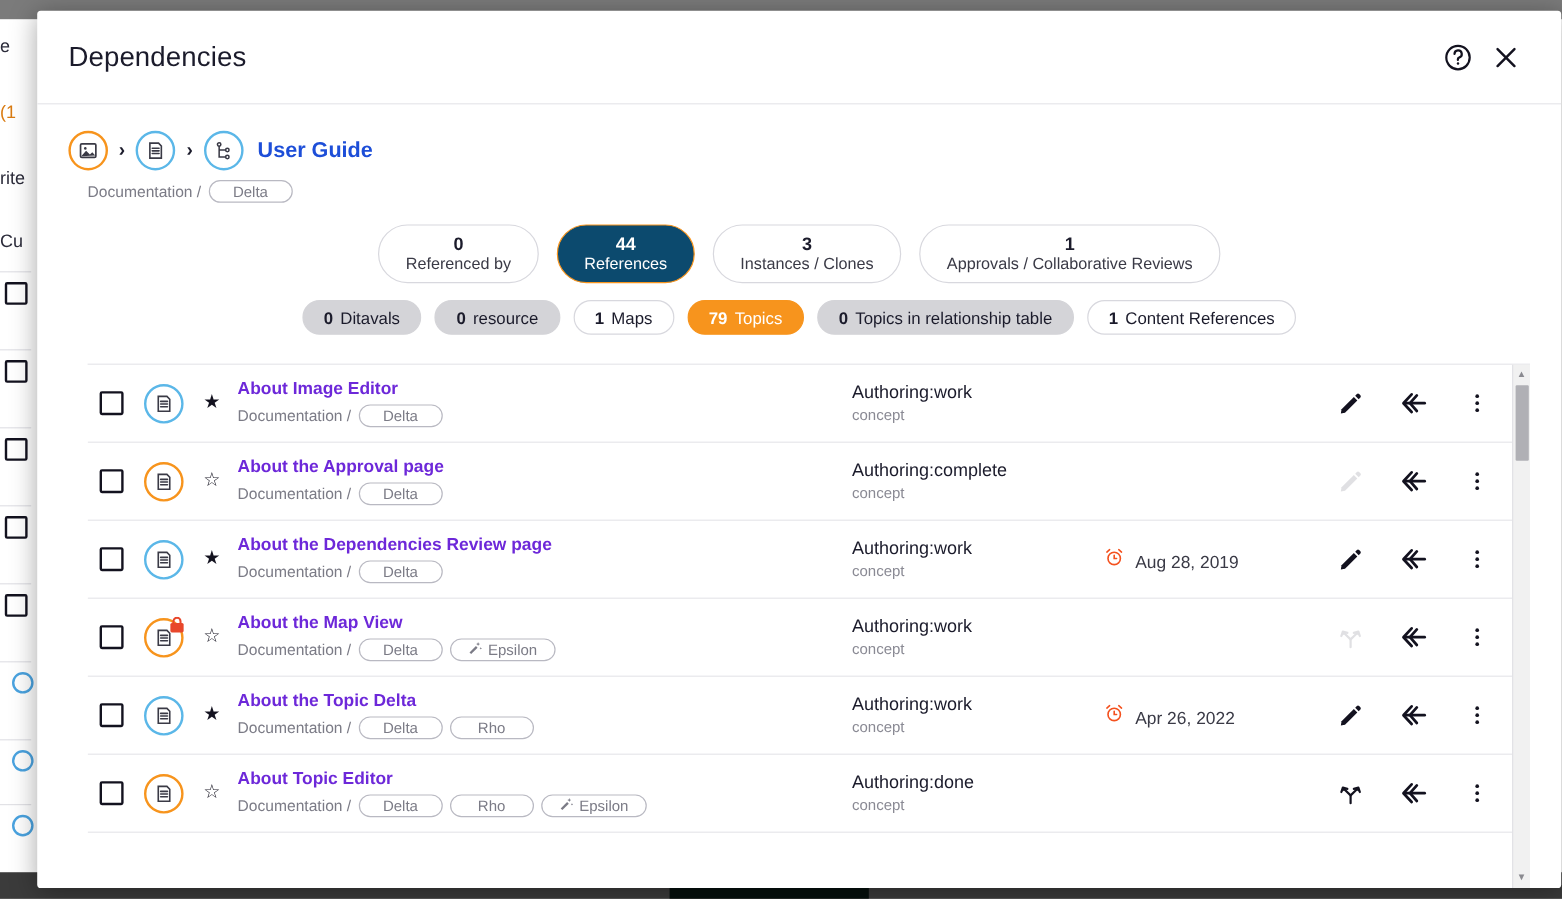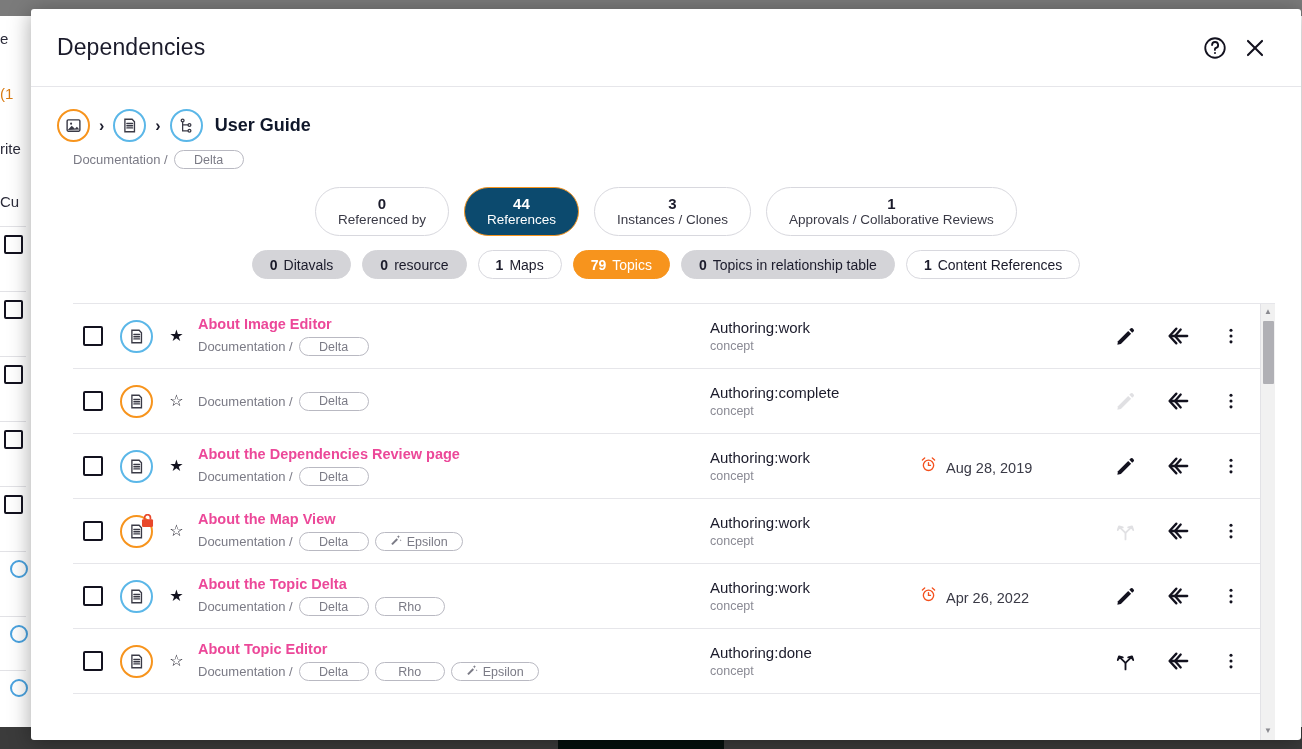--- a/index.html
+++ b/index.html
@@ -85,21 +85,21 @@
     display: flex; align-items: center; justify-content: center;
     background: #fff; cursor: pointer; flex: 0 0 auto;
   }
   .crumb-icon.orange { border: 2px solid #f7941d; }
   .crumb-icon.blue   { border: 2px solid #5bb7e8; }
   .crumb-sep {
     color: #1b1b2b; font-size: 16px; font-weight: 700;
     margin: 0 9px; user-select: none;
   }
   .crumb-label {
-    font-size: 18px; font-weight: 700; color: #0f172a; margin-left: 12px;
+    font-size: 18px; font-weight: 700; color: #1d4ed8; margin-left: 12px;
   }
   .crumb-path {
     display: flex; align-items: center; gap: 6px;
     padding: 8px 0 0 42px; font-size: 13px; color: #7b7b86;
   }
 
   .tag {
     display: inline-flex; align-items: center; justify-content: center; gap: 5px;
     border: 1px solid #b9b9c2; border-radius: 11px;
     padding: 2px 14px; min-width: 70px; height: 19px;
@@ -177,21 +177,21 @@
     position: absolute; right: -3px; top: -3px;
     width: 13px; height: 14px;
   }
 
   .cell-star { width: 33px; display: flex; justify-content: center; align-items: center; cursor: pointer; }
   .star { font-size: 16px; line-height: 1; color: #13121f; }
   .star.off { color: #13121f; }
 
   .cell-title { flex: 1; min-width: 0; padding-left: 5px; }
   .title-main {
-    font-size: 14.5px; font-weight: 700; color: #ec4899; margin-bottom: 5px;
+    font-size: 14.5px; font-weight: 700; color: #6d28d9; margin-bottom: 5px;
     white-space: nowrap; overflow: hidden; text-overflow: ellipsis;
   }
   .title-sub { display: flex; align-items: center; gap: 6px; font-size: 13px; color: #7b7b86; }
 
   .cell-status { width: 210px; flex: 0 0 210px; }
   .status-main { font-size: 15px; color: #1b1b2b; margin-bottom: 3px; }
   .status-sub  { font-size: 12.5px; color: #8a8a94; }
 
   .cell-date {
     width: 172px; flex: 0 0 172px;
@@ -420,20 +420,21 @@
       <path d="M5.5 3.2h10.2L19 6.6v14.2H5.5z"></path>
       <path d="M8.3 9.2h8 M8.3 12.3h8 M8.3 15.4h8" stroke-linecap="round"></path>
                 </svg>
 
       </div>
     </div>
     <div class="cell-star">
       <span class="star off">☆</span>
     </div>
     <div class="cell-title">
+      <div class="title-main">About the Approval page</div>
       <div class="title-sub">
         <span>Documentation /</span>
         <span class="tag">
                   <span>Delta</span>
                 </span>
       </div>
     </div>
     <div class="cell-status">
       <div class="status-main">Authoring:complete</div>
       <div class="status-sub">concept</div>

